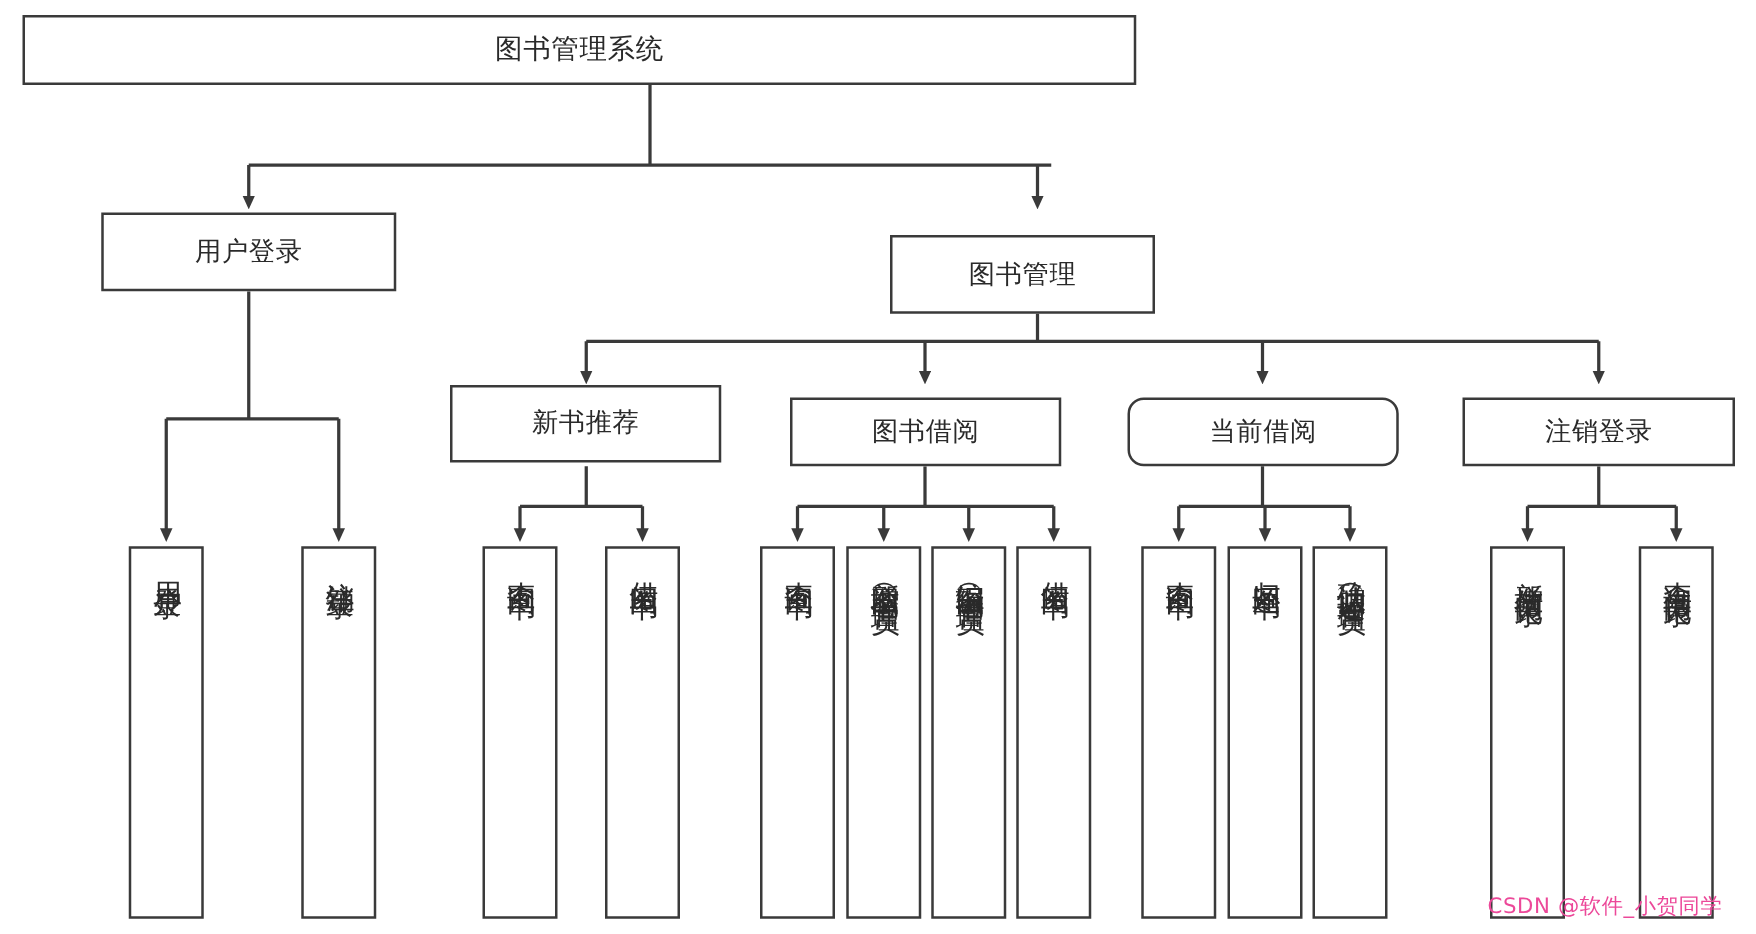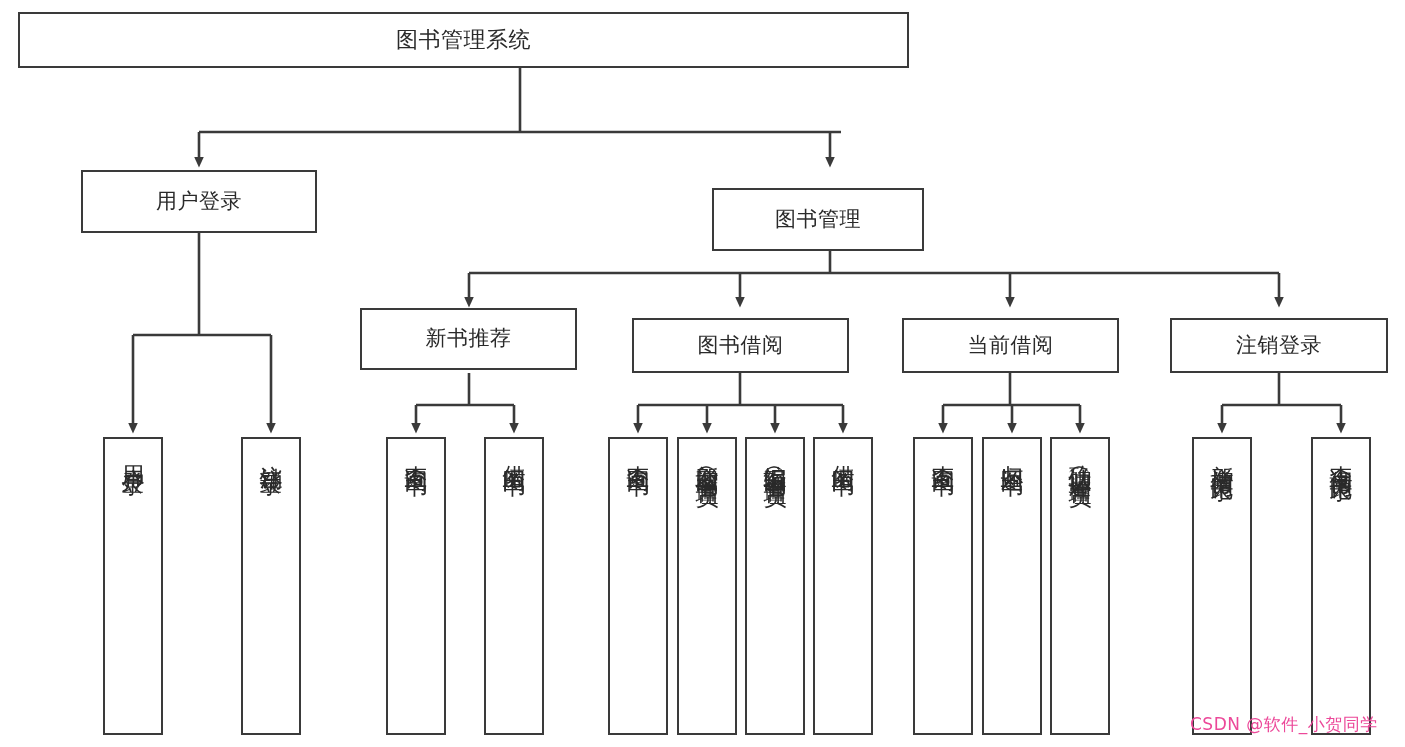--- a/index.html
+++ b/index.html
@@ -139,21 +139,21 @@
   </div>
 
   <div class="node horiz" style="left:360px; top:308px; width:217px; height:62px;">
     <span class="label">新书推荐</span>
   </div>
 
   <div class="node horiz" style="left:632px; top:318px; width:217px; height:55px;">
     <span class="label">图书借阅</span>
   </div>
 
-  <div class="node horiz" style="left:902px; top:318px; width:217px; height:55px;">
+  <div class="node horiz" style="left:902px; top:318px; width:217px; height:55px;border-radius:13px;">
     <span class="label">当前借阅</span>
   </div>
 
   <div class="node horiz" style="left:1170px; top:318px; width:218px; height:55px;">
     <span class="label">注销登录</span>
   </div>
 
   <div class="node leaf" style="left:103px; top:437px; width:60px; height:298px;">
     <span class="label">用户登录</span>
   </div>

